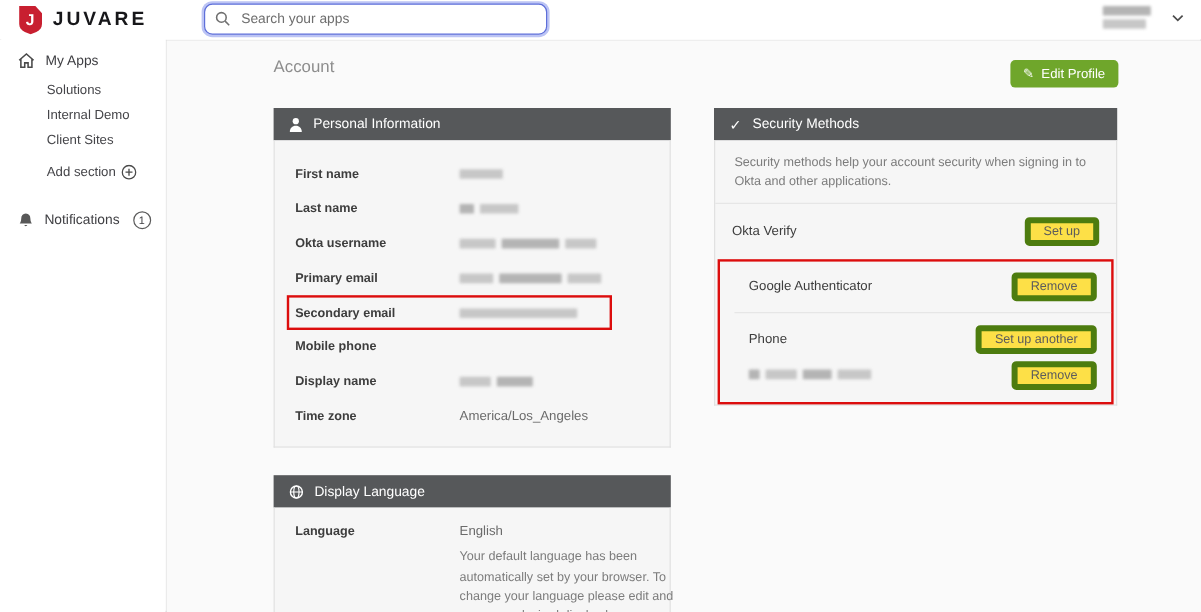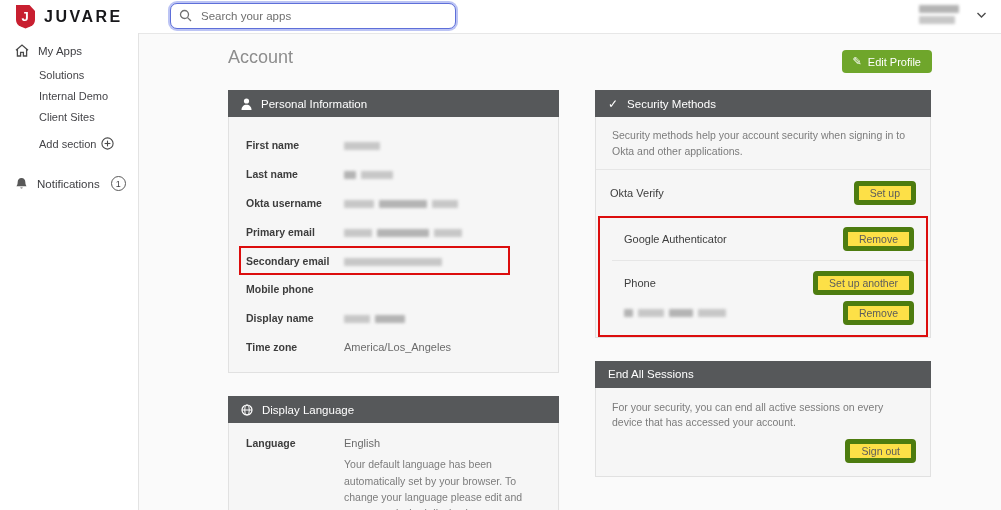--- a/index.html
+++ b/index.html
@@ -35,21 +35,21 @@
   .side-sub { padding-left:39px; margin-bottom:9px; font-size:11px; color:#454549; cursor:pointer; }
   .side-add { display:flex; align-items:center; gap:5px; padding-left:39px; margin-top:14px; font-size:11px; color:#454549; cursor:pointer; }
   .side-notif { margin-top:26px; }
   .notif-badge {
     display:inline-flex; align-items:center; justify-content:center;
     width:15px; height:15px; border:1px solid #5a5a5a; border-radius:50%;
     font-size:9px; color:#3e3e42; margin-left:2px;
   }
   
   .main { position:absolute; left:139px; top:34px; width:862px; height:476px; background:#fafafa; }
-  .page-title { position:absolute; left:89px; top:13px; font-size:18px; color:#8d8d8d; }
+  .page-title { position:absolute; left:89px; top:13px; font-size:14px; color:#8d8d8d; }
   .edit-btn {
     position:absolute; right:69px; top:16px; height:23px;
     background:#6fa62b; color:#fff; border:none; border-radius:4px;
     font-size:11px; font-family:"Liberation Sans", sans-serif;
     display:flex; align-items:center; gap:6px; padding:0 11px; cursor:pointer;
   }
   .edit-pencil { font-size:11px; }
   .col-left  { position:absolute; left:89px;  top:56px; width:331px; }
   .col-right { position:absolute; left:456px; top:56px; width:336px; }
   
@@ -57,21 +57,21 @@
     background:#56585a; color:#fff; height:27px; display:flex; align-items:center;
     gap:9px; padding:0 13px; font-size:11.5px;
   }
   .panel-body { background:#f6f6f6; border:1px solid #e1e1e1; border-top:none; }
   .panel + .panel, .gap23 { margin-top:23px; }
   .gap20 { margin-top:20px; }
   .hdr-check { font-size:12px; }
   
   .pi-body { padding:14px 17px 11px; }
   .field-row { display:flex; align-items:center; height:28.8px; }
-  .field-label { width:98px; flex-shrink:0; font-size:10.5px; font-weight:bold; color:#3d3d3d; }
+  .field-label { width:137px; flex-shrink:0; font-size:10.5px; font-weight:bold; color:#3d3d3d; }
   .field-value { font-size:11px; color:#6b6b6b; }
   .row-annot {
     border:2px solid #dc0d0d; margin-left:-7px; padding-left:5px; margin-right:31px;
   }
   
   .lang-row { display:flex; align-items:flex-start; }
   .lang-val { font-size:11px; color:#6b6b6b; }
   .lang-desc { margin-top:7px; font-size:10.5px; line-height:1.55; color:#7c7c7c; width:184px; }
   
   .sec-desc { padding:11px 16px 9px; font-size:10.5px; line-height:1.5; color:#7c7c7c; border-bottom:1px solid #e6e6e6; }
@@ -269,27 +269,16 @@
             <div class="method-row num-row">
               <span>
                 <span class="rd d" style="width:9px;"></span><span class="rd" style="width:26px;"></span><span class="rd d" style="width:24px;"></span><span class="rd" style="width:28px;"></span>
               </span>
               <button class="btn">Remove</button>
             </div>
           </div>
         </div>
       </div>
 
-      <div class="panel gap20">
-        <div class="panel-header">
-          <span>End All Sessions</span>
-        </div>
-        <div class="panel-body">
-          <div class="sess-desc">For your security, you can end all active sessions on every device that has accessed your account.</div>
-          <div class="signout-row">
-            <button class="btn">Sign out</button>
-          </div>
-        </div>
-      </div>
     </div>
   </div>
 
 </div>
 
 </body></html>

